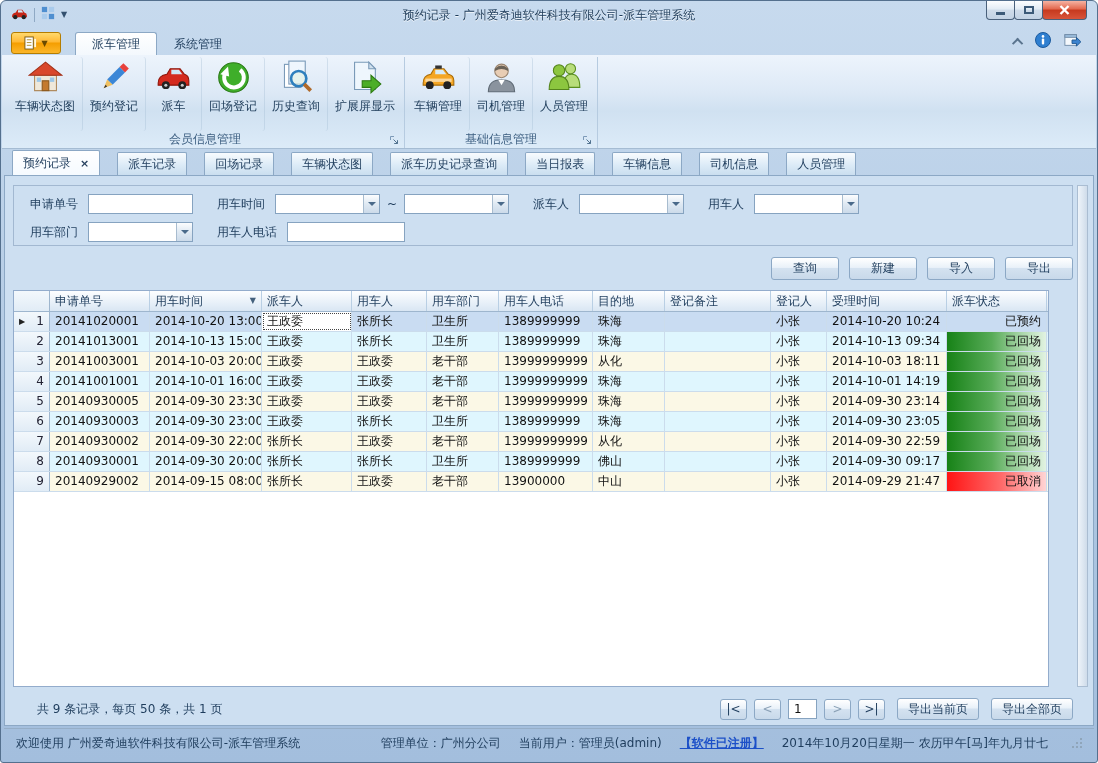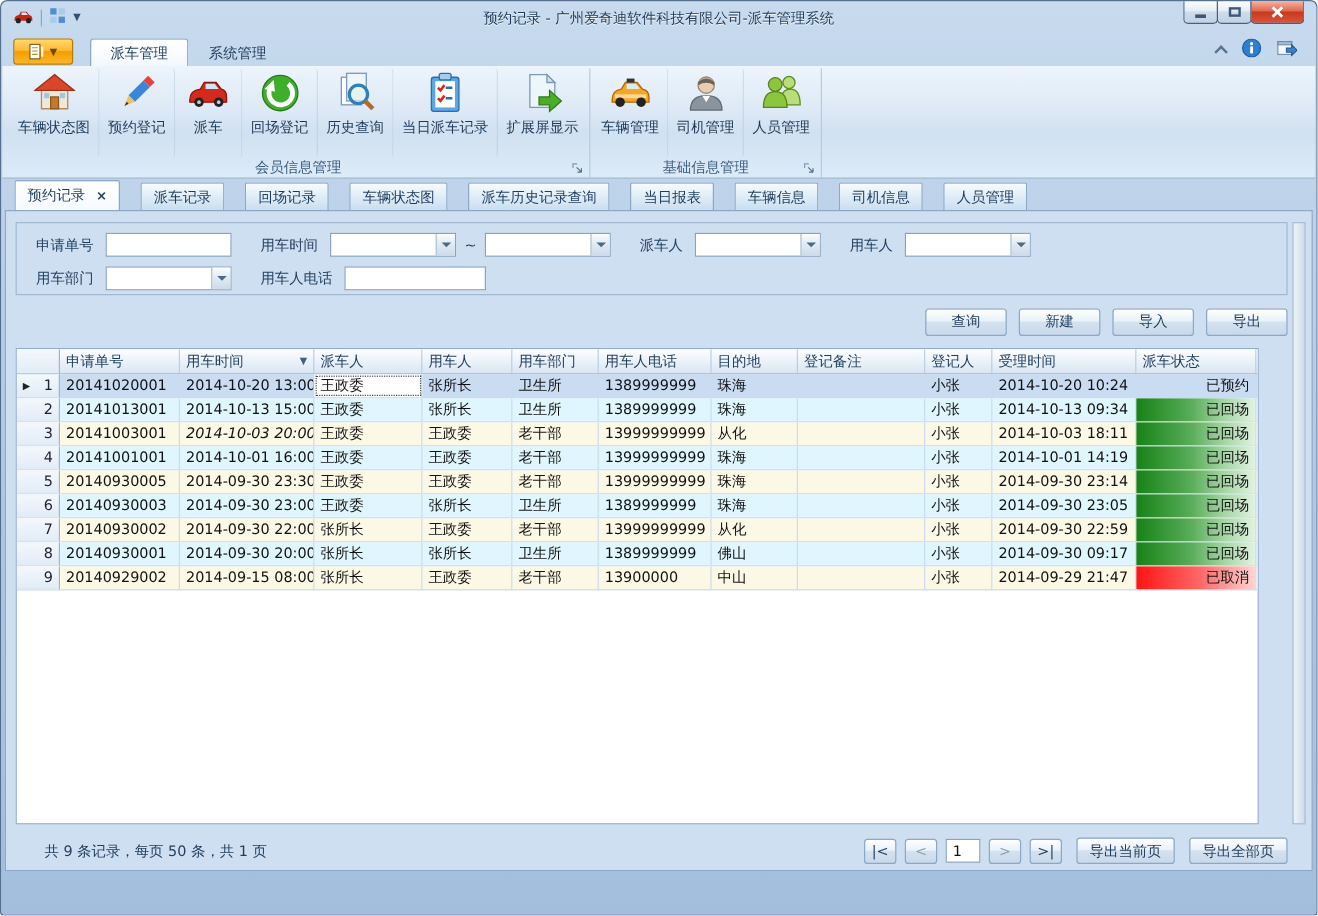--- a/index.html
+++ b/index.html
@@ -268,34 +268,20 @@
                 <rect x="9" y="1" width="15" height="21" fill="#eef6fd" stroke="#7a9ab8"></rect>
                 <circle cx="18" cy="17" r="7" fill="#dff0e2" fill-opacity=".6" stroke="#2e7fbe" stroke-width="2.4"></circle>
                 <line x1="23" y1="22" x2="29" y2="28" stroke="#b06a2a" stroke-width="3.4"></line>
               </svg>
             </span>
             <span class="rlabel">历史查询</span>
           </div>
           <div class="rbtn">
             <span class="ricon">
               <svg viewBox="0 0 32 32">
-                <rect x="5" y="4" width="21" height="26" rx="2" fill="#5aa7e8" stroke="#2d6da8"></rect>
-                <rect x="8" y="7" width="15" height="20" fill="#fff"></rect>
-                <rect x="11" y="1" width="9" height="5" rx="1.5" fill="#a9cbe8" stroke="#2d6da8"></rect>
-                <path d="M10 12 l2 2 3-4" stroke="#d42a1e" stroke-width="2" fill="none"></path>
-                <line x1="16" y1="12" x2="21" y2="12" stroke="#2d6da8" stroke-width="2"></line>
-                <path d="M10 20 l2 2 3-4" stroke="#d42a1e" stroke-width="2" fill="none"></path>
-                <line x1="16" y1="20" x2="21" y2="20" stroke="#2d6da8" stroke-width="2"></line>
-              </svg>
-            </span>
-            <span class="rlabel">当日派车记录</span>
-          </div>
-          <div class="rbtn">
-            <span class="ricon">
-              <svg viewBox="0 0 32 32">
                 <path d="M6 2 H19 L25 8 V27 H6 Z" fill="#eef6fd" stroke="#7a9ab8"></path>
                 <path d="M19 2 L25 8 H19 Z" fill="#cfe0ee" stroke="#7a9ab8"></path>
                 <path d="M13 19 h8 v-5 l9 8 -9 8 v-5 h-8 Z" fill="#4cae28" stroke="#2d7a12"></path>
               </svg>
             </span>
             <span class="rlabel">扩展屏显示</span>
           </div>
         </div>
         <div class="rcap">
           <span>会员信息管理</span>
@@ -481,21 +467,21 @@
               <div class="gcell" style="width: 106px;"></div>
               <div class="gcell" style="width: 56px;">小张</div>
               <div class="gcell" style="width: 120px;">2014-10-13 09:34</div>
               <div class="gcell st st-green" style="width: 100px;">已回场</div>
             </div>
             <div class="grow row-cream">
               <div class="gcell ind" style="width: 36px;">
                 <span>3</span>
               </div>
               <div class="gcell" style="width: 100px;">20141003001</div>
-              <div class="gcell" style="width: 112px; font-style: italic;">2014-10-03 20:00</div>
+              <div class="gcell" style="width: 112px;">2014-10-03 20:00</div>
               <div class="gcell" style="width: 90px;">王政委</div>
               <div class="gcell" style="width: 75px;">王政委</div>
               <div class="gcell" style="width: 72px;">老干部</div>
               <div class="gcell" style="width: 94px;">13999999999</div>
               <div class="gcell" style="width: 72px;">从化</div>
               <div class="gcell" style="width: 106px;"></div>
               <div class="gcell" style="width: 56px;">小张</div>
               <div class="gcell" style="width: 120px;">2014-10-03 18:11</div>
               <div class="gcell st st-green" style="width: 100px;">已回场</div>
             </div>
@@ -609,14 +595,30 @@
           <div class="btn pbtn dim">&gt;</div>
           <div class="btn pbtn">&gt;|</div>
           <div class="btn ebtn">导出当前页</div>
           <div class="btn ebtn">导出全部页</div>
         </div>
       </div>
 
     </div>
   </div>
 
+  <div class="statusbar">
+    <span class="sb-item">欢迎使用 广州爱奇迪软件科技有限公司-派车管理系统</span>
+    <span class="spacer"></span>
+    <span class="sb-item">管理单位：广州分公司</span>
+    <span class="sb-item">当前用户：管理员(admin)</span>
+    <span class="license">【软件已注册】</span>
+    <span class="sb-item">2014年10月20日星期一 农历甲午[马]年九月廿七</span>
+    <span class="grip">
+        <i></i>
+        <i></i>
+        <i></i>
+        <i></i>
+        <i></i>
+        <i></i>
+      </span>
+  </div>
 
 </div>
 
 </body></html>

